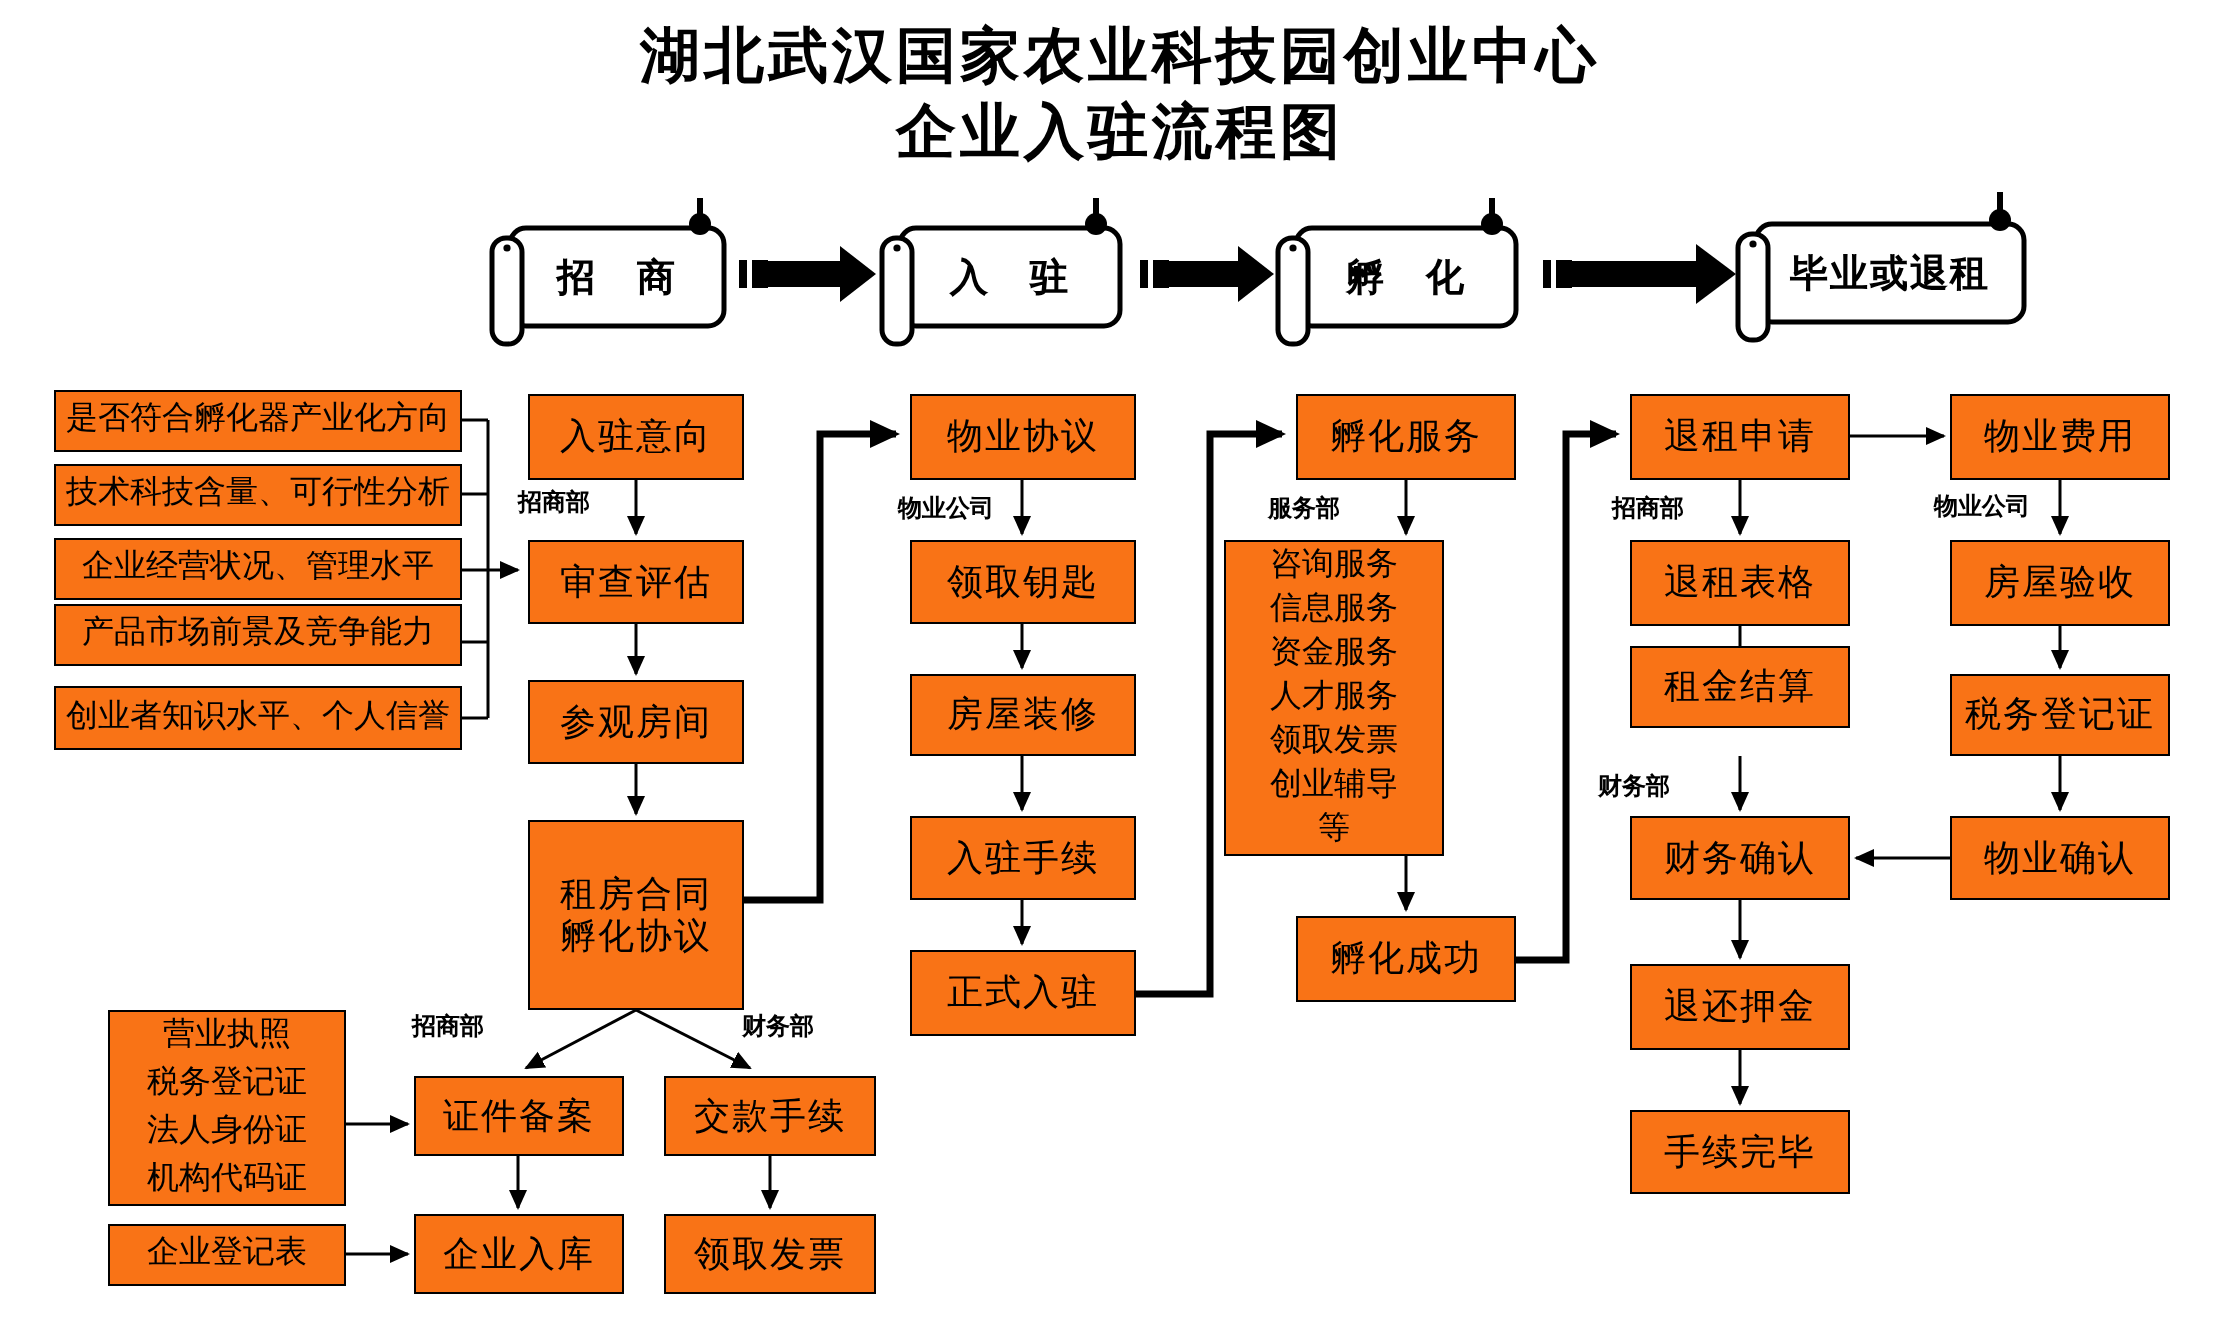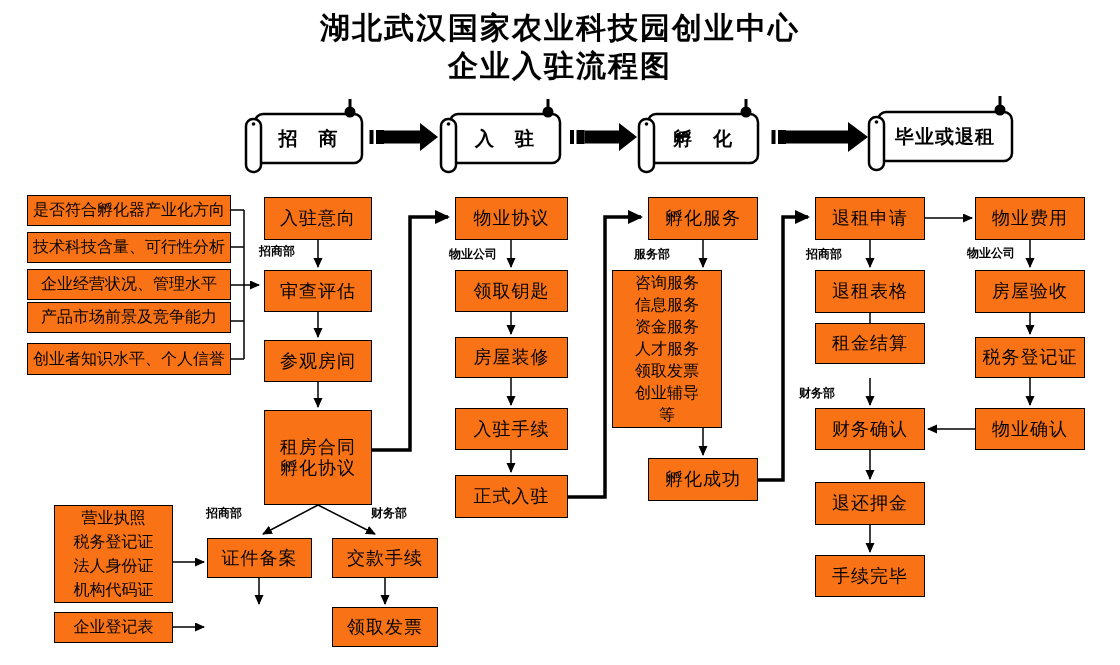--- a/index.html
+++ b/index.html
@@ -185,20 +185,21 @@
   <div class="box" style="left:975px;top:408px;width:110px;height:42px">物业确认</div>
 
   <div class="box col sm" style="left:54px;top:505px;width:119px;height:98px;line-height:24px">
     <span>营业执照</span>
     <span>税务登记证</span>
     <span>法人身份证</span>
     <span>机构代码证</span>
   </div>
   <div class="box sm" style="left:54px;top:612px;width:119px;height:31px">企业登记表</div>
   <div class="box" style="left:207px;top:538px;width:105px;height:40px">证件备案</div>
+  <div class="box" style="left:207px;top:607px;width:105px;height:40px">企业入库</div>
   <div class="box" style="left:332px;top:538px;width:106px;height:40px">交款手续</div>
   <div class="box" style="left:332px;top:607px;width:106px;height:40px">领取发票</div>
 
   <div class="lbl" style="left:259px;top:243px">招商部</div>
   <div class="lbl" style="left:449px;top:246px">物业公司</div>
   <div class="lbl" style="left:634px;top:246px">服务部</div>
   <div class="lbl" style="left:806px;top:246px">招商部</div>
   <div class="lbl" style="left:967px;top:245px">物业公司</div>
   <div class="lbl" style="left:799px;top:385px">财务部</div>
   <div class="lbl" style="left:206px;top:505px">招商部</div>

